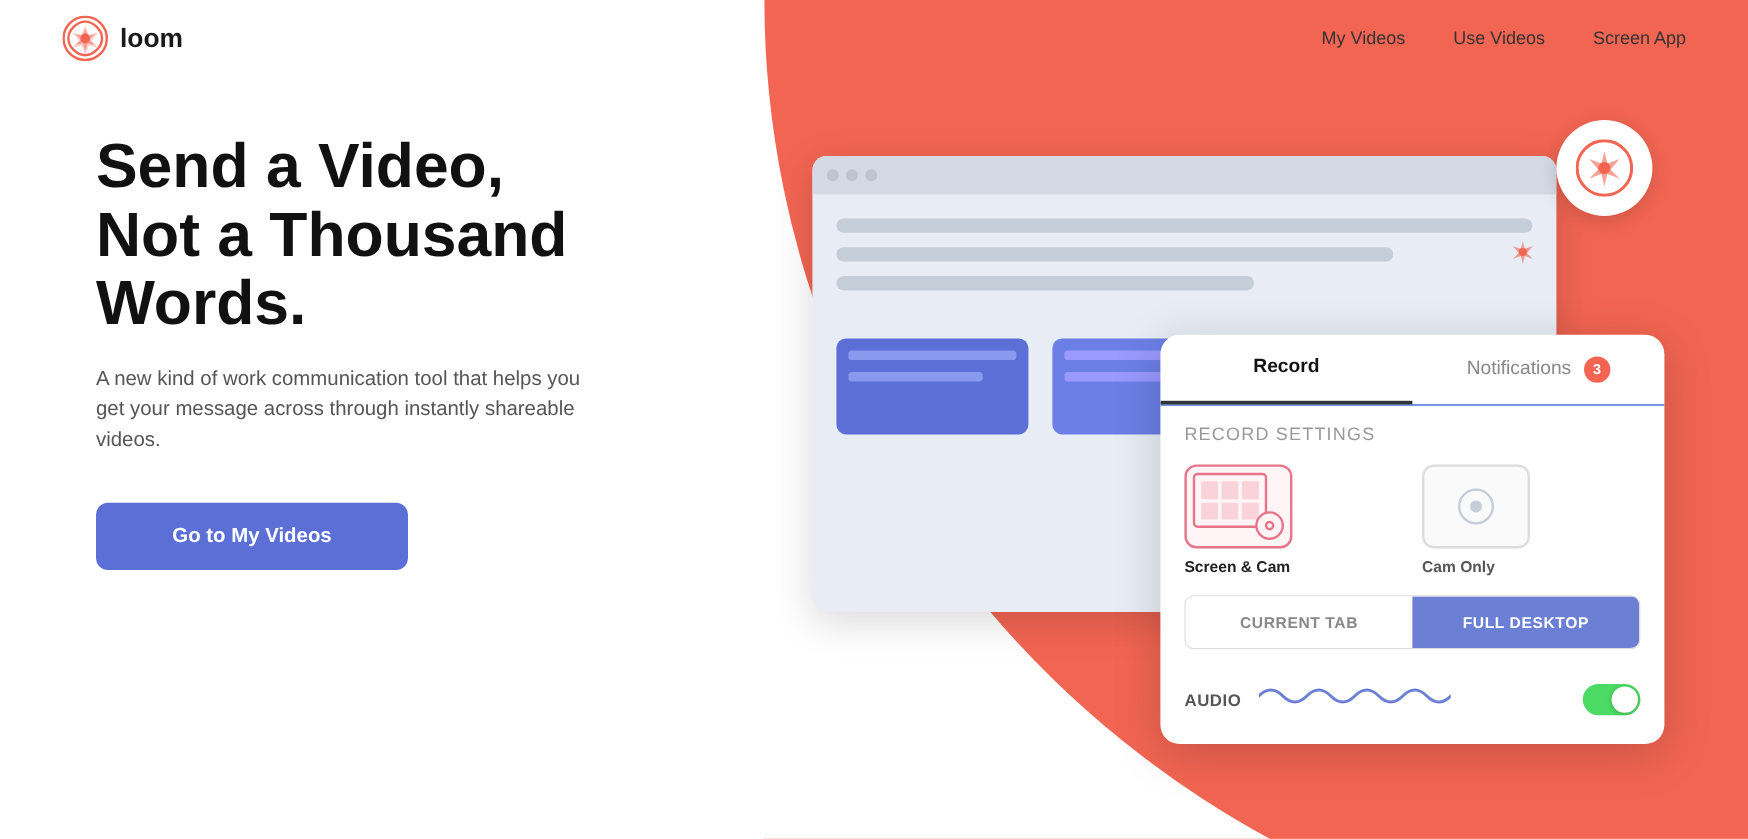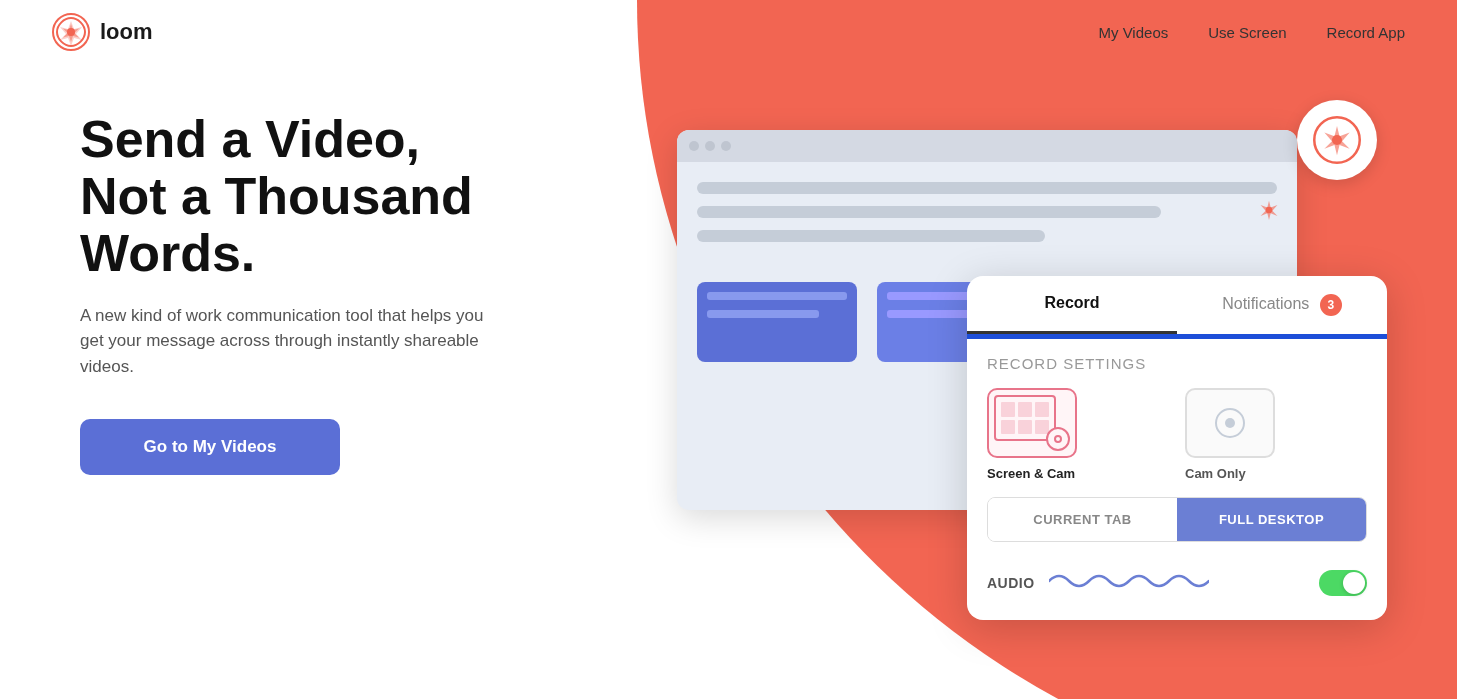--- a/index.html
+++ b/index.html
@@ -156,21 +156,21 @@
       background: #fff;
       border-radius: 16px;
       box-shadow: 0 8px 40px rgba(0,0,0,0.18);
       z-index: 10;
       overflow: hidden;
     }
 
     
     .popup-tabs {
       display: flex;
-      border-bottom: 5px solid #1d4ed8;
+      border-bottom: 1px solid #1d4ed8;
     }
     .popup-tab {
       flex: 1;
       padding: 18px 0;
       text-align: center;
       font-size: 16px;
       font-weight: 600;
       cursor: pointer;
       color: #333;
     }
@@ -430,22 +430,22 @@
       <circle cx="19" cy="19" r="18" fill="none" stroke="#F26552" stroke-width="2"></circle>
       <path d="M19 5 C26 5, 33 12, 33 19 C33 26, 26 33, 19 33 C12 33, 5 26, 5 19 C5 12, 12 5, 19 5Z" fill="none" stroke="#F26552" stroke-width="2"></path>
       <circle cx="19" cy="19" r="4" fill="#F26552"></circle>
       <path d="M19 8 L22 16 L30 14 L24 21 L30 27 L22 25 L19 33 L16 25 L8 27 L14 21 L8 14 L16 16 Z" fill="#F26552" opacity="0.3"></path>
       <path d="M19 11 L21 17 L27 15.5 L22.5 20 L27 24.5 L21 23 L19 29 L17 23 L11 24.5 L15.5 20 L11 15.5 L17 17 Z" fill="#F26552" opacity="0.5"></path>
     </svg>
     <span class="logo-text">loom</span>
   </div>
   <div class="nav-links">
     <a class="nav-link">My Videos</a>
-    <a class="nav-link">Use Screen</a>
-    <a class="nav-link">Record App</a>
+    <a class="nav-link">Use Videos</a>
+    <a class="nav-link">Screen App</a>
   </div>
 </div>
 
 <div class="left-content">
   <h1 class="hero-title">
     <span>Send a Video,</span><br>
     <span>Not a Thousand Words.</span>
   </h1>
   <p class="hero-subtitle">A new kind of work communication tool that helps you get your message across through instantly shareable videos.</p>
   <div class="cta-btn">Go to My Videos</div>

